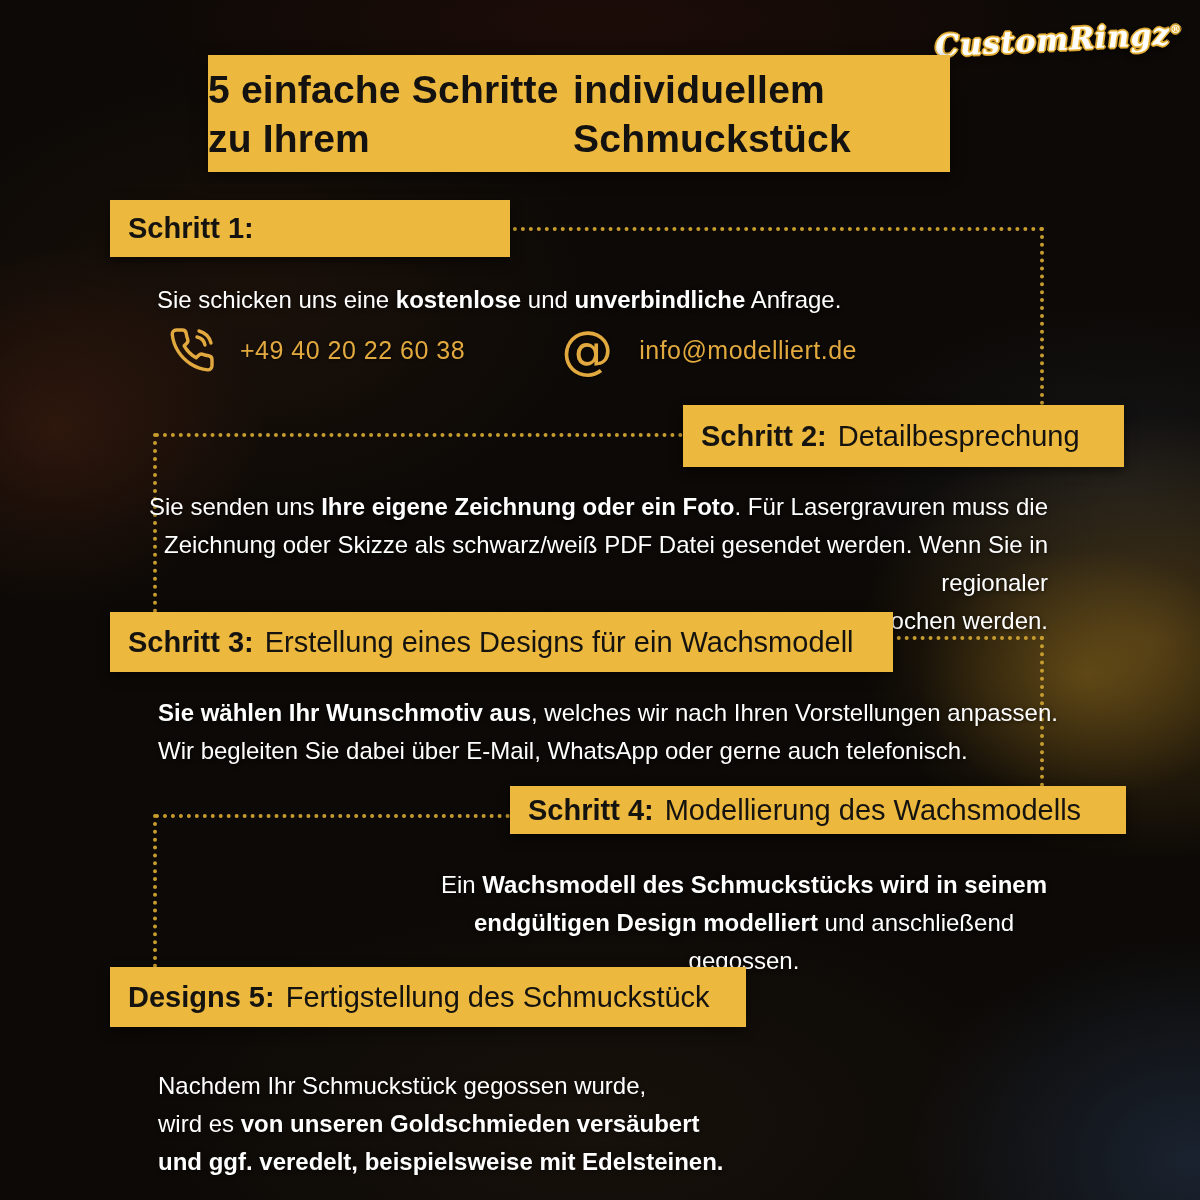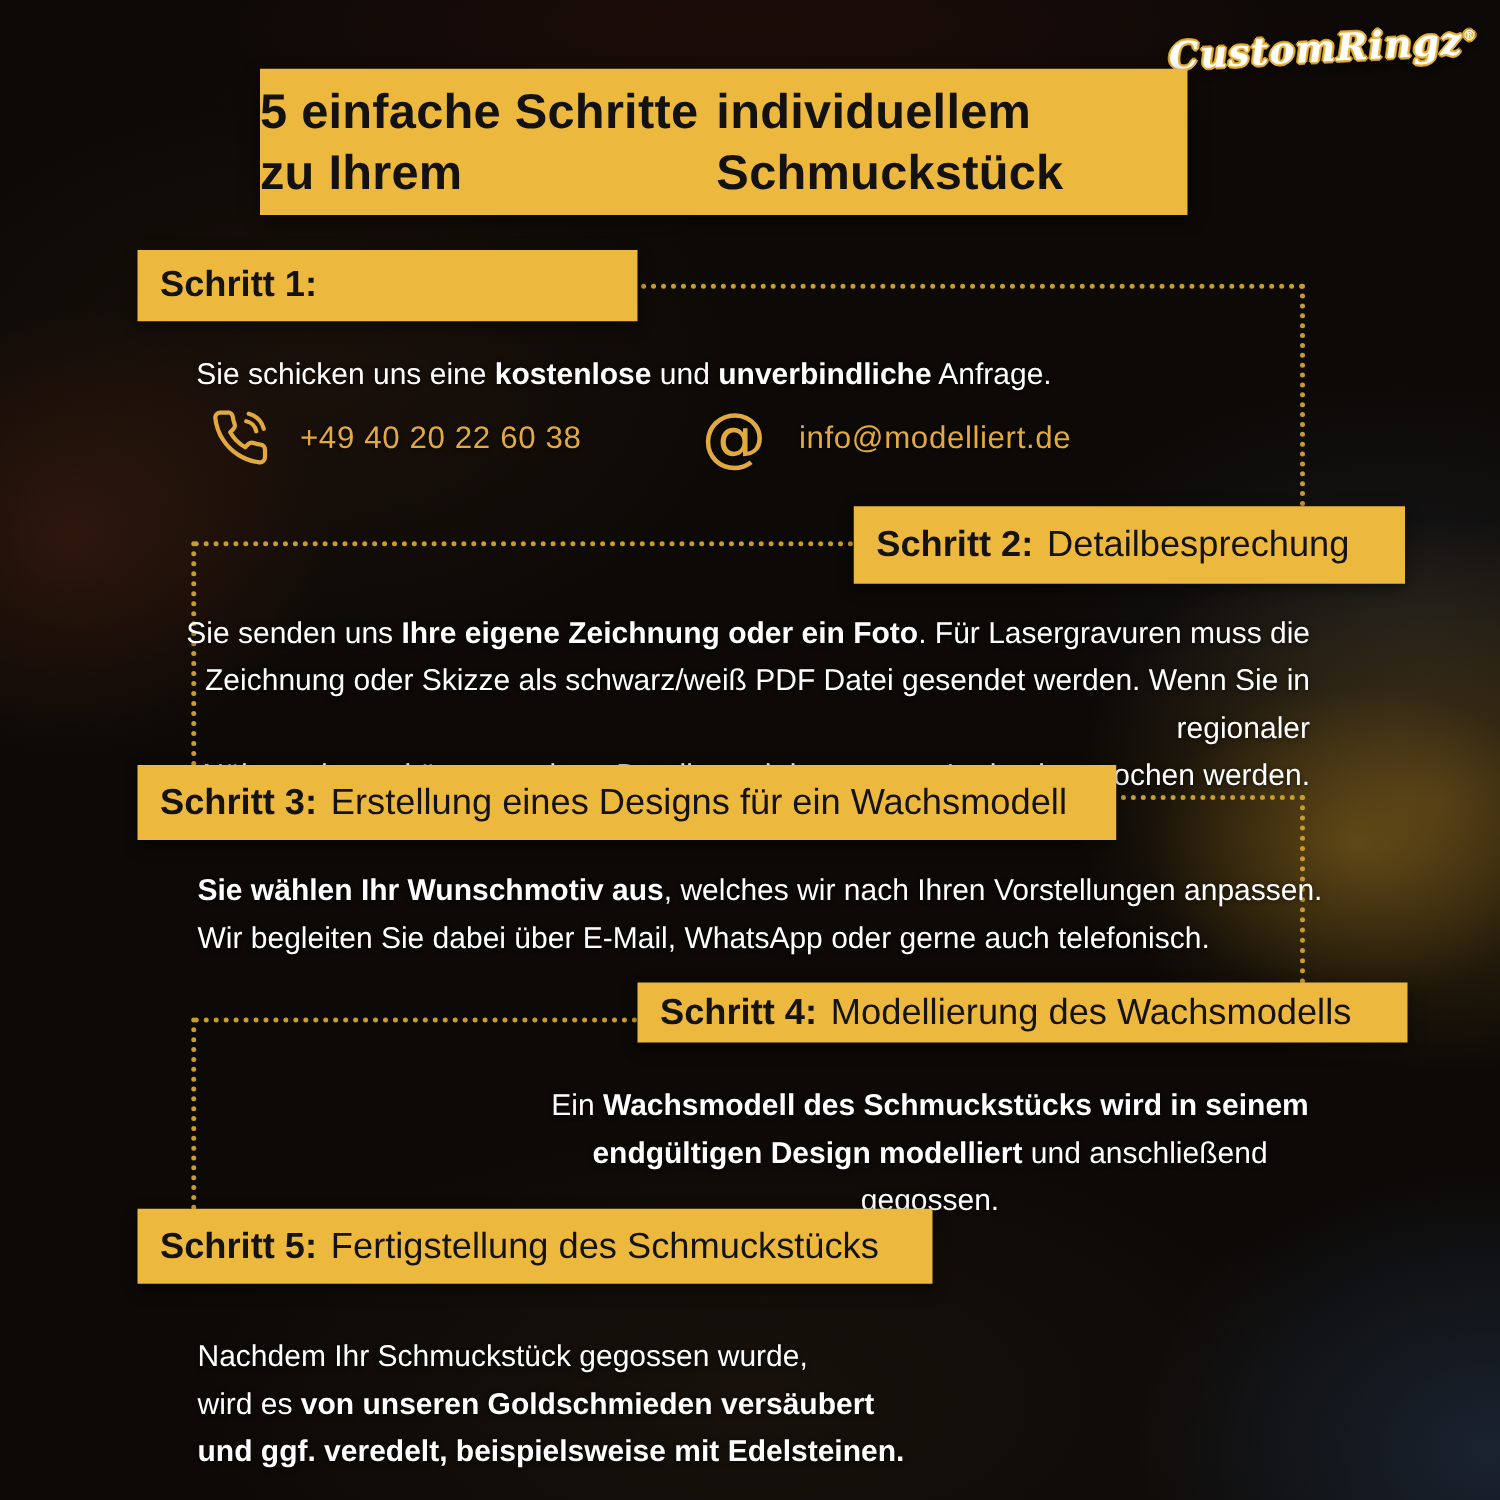--- a/index.html
+++ b/index.html
@@ -178,22 +178,22 @@
   <div class="banner s4">
     <span class="lbl">Schritt 4:</span>
     <span class="hd">Modellierung des Wachsmodells</span>
   </div>
   <div class="para p4">
       <div class="line"><span>Ein </span><span class="b">Wachsmodell des Schmuckstücks wird in seinem</span></div>
       <div class="line"><span class="b">endgültigen Design modelliert</span><span> und anschließend gegossen.</span></div>
     </div>
 
   <div class="banner s5">
-    <span class="lbl">Schritt 5:</span>
-    <span class="hd">Fertigstellung des Schmuckstücks</span>
+    <span class="lbl">Designs 5:</span>
+    <span class="hd">Fertigstellung des Schmuckstück</span>
   </div>
   <div class="para p5">
       <div class="line"><span>Nachdem Ihr Schmuckstück gegossen wurde,</span></div>
       <div class="line"><span>wird es </span><span class="b">von unseren Goldschmieden versäubert</span></div>
       <div class="line"><span class="b">und ggf. veredelt, beispielsweise mit Edelsteinen.</span></div>
     </div>
 
 </div>
 
 </body></html>

